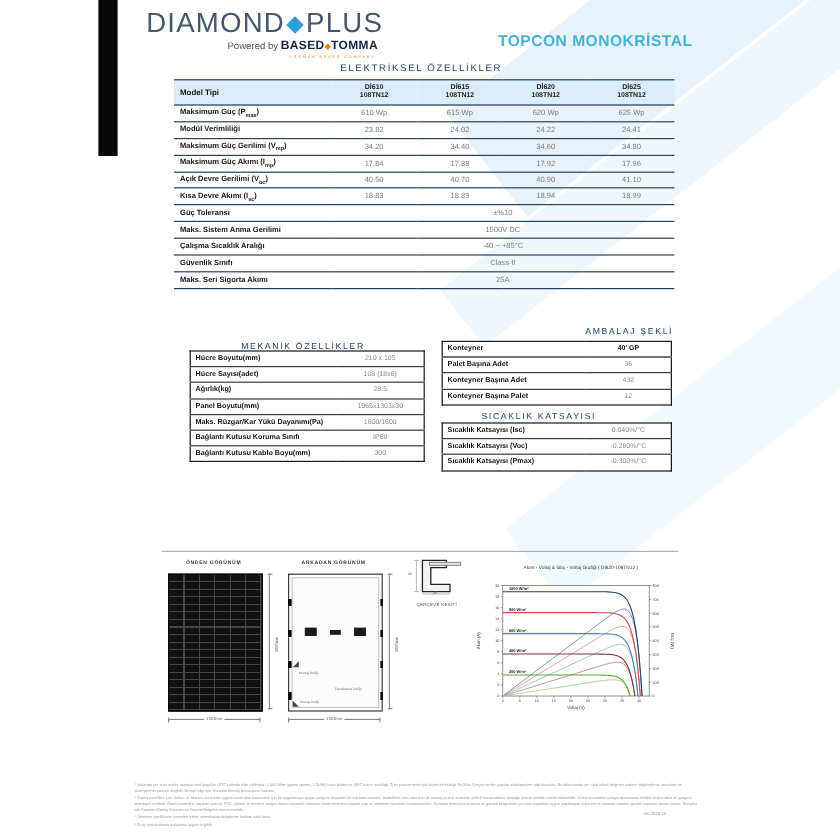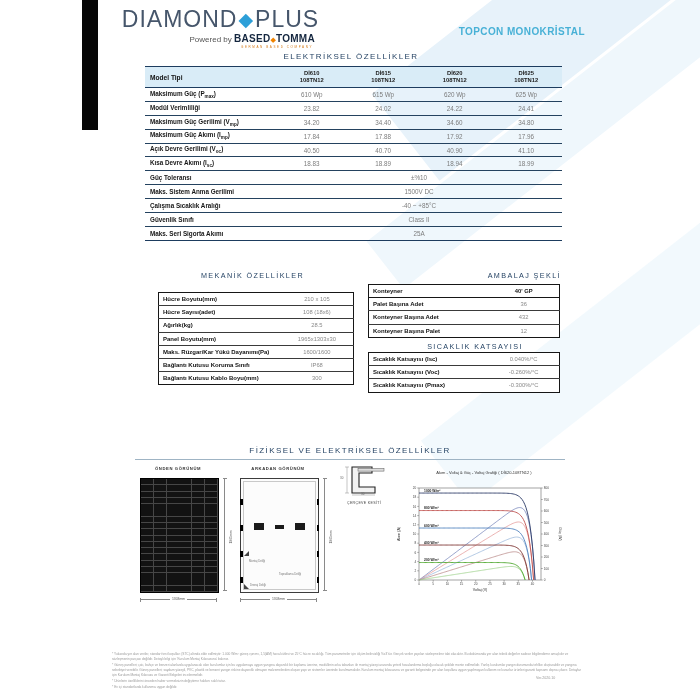--- a/index.html
+++ b/index.html
@@ -14,29 +14,29 @@
   .content{position:absolute;inset:0;z-index:1;}
 
   
   .logo{position:absolute;left:118px;top:6px;width:205px;text-align:center;}
   .logo-main{font-size:23px;font-weight:500;letter-spacing:1px;color:#46566b;white-space:nowrap;}
   .logo-diamond{color:#2d9fd8;font-size:19px;vertical-align:1px;padding:0 1px;}
   .powered{margin-top:0;text-align:right;padding-right:8px;font-size:8px;color:#555;}
   .powered b{color:#14263f;font-size:10px;letter-spacing:.3px;}
   .powered .tt-diamond{color:#f08300;font-size:7px;}
   .powered-sub{text-align:right;padding-right:10px;font-size:3px;letter-spacing:1.6px;color:#d67a18;margin-top:1px;}
-  .product-title{position:absolute;left:415px;top:26px;width:170px;text-align:right;
-        color:#48b1d6;font-weight:bold;font-size:10px;letter-spacing:.4px;white-space:nowrap;}
+  .product-title{position:absolute;left:415px;top:26px;width:170px;text-align:left;
+        color:#48b1d6;font-weight:bold;font-size:13px;letter-spacing:.4px;white-space:nowrap;}
 
   
   .sec-title{position:absolute;font-weight:normal;color:#1d3c5e;text-align:center;letter-spacing:1.4px;}
   .t-elec{left:145px;top:52px;width:412px;font-size:8px;}
-  .t-mech{left:150px;top:271px;width:205px;font-size:7.2px;}
+  .t-mech{left:150px;top:284px;width:205px;font-size:7.2px;}
   .t-pack{left:365px;top:271px;width:196px;font-size:7.2px;text-align:right;}
-  .t-temp{left:377px;top:342px;width:196px;font-size:7.2px;}
+  .t-temp{left:351px;top:342px;width:196px;font-size:7.2px;}
   .t-phys{left:135px;top:446px;width:430px;font-size:8px;}
   .phys-rule{position:absolute;left:135px;top:459px;width:430px;height:1px;background:#9fb4c4;}
 
   
   table{border-collapse:collapse;table-layout:fixed;}
   .etable{position:absolute;left:145px;top:66px;width:412px;}
   .etable th,.etable td{padding:0;margin:0;}
   .etable thead th{background:#d9ecf7;border-top:1.6px solid #1d3c5e;border-bottom:1.4px solid #1d3c5e;height:20px;}
   .etable th.ml{text-align:left;padding-left:5px;font-size:6.6px;color:#111;width:126px;}
   .etable th.mc{font-size:5.8px;line-height:1.2;color:#222;font-weight:bold;width:71.5px;}
@@ -267,21 +267,20 @@
             <td class="lbl">Sıcaklık Katsayısı (Voc)</td>
             <td class="val">-0.260%/°C</td>
           </tr>
         <tr>
             <td class="lbl">Sıcaklık Katsayısı (Pmax)</td>
             <td class="val">-0.300%/°C</td>
           </tr>
       </tbody>
     </table>
 
-    <div class="sec-title t-phys">FİZİKSEL VE ELEKTRİKSEL ÖZELLİKLER</div>
     <div class="phys-rule"></div>
 
     <div class="view-label" style="left:133px;top:466px;">ÖNDEN GÖRÜNÜM</div>
     <div class="view-label" style="left:233px;top:466px;">ARKADAN GÖRÜNÜM</div>
 
     <div class="front-panel"></div>
     <div class="dim-h" style="left:140px;top:599px;width:77px;"><span>1303mm</span></div>
     <div class="dim-v" style="left:224px;top:478px;height:113px;">
         <span>1965mm</span>
       </div>

